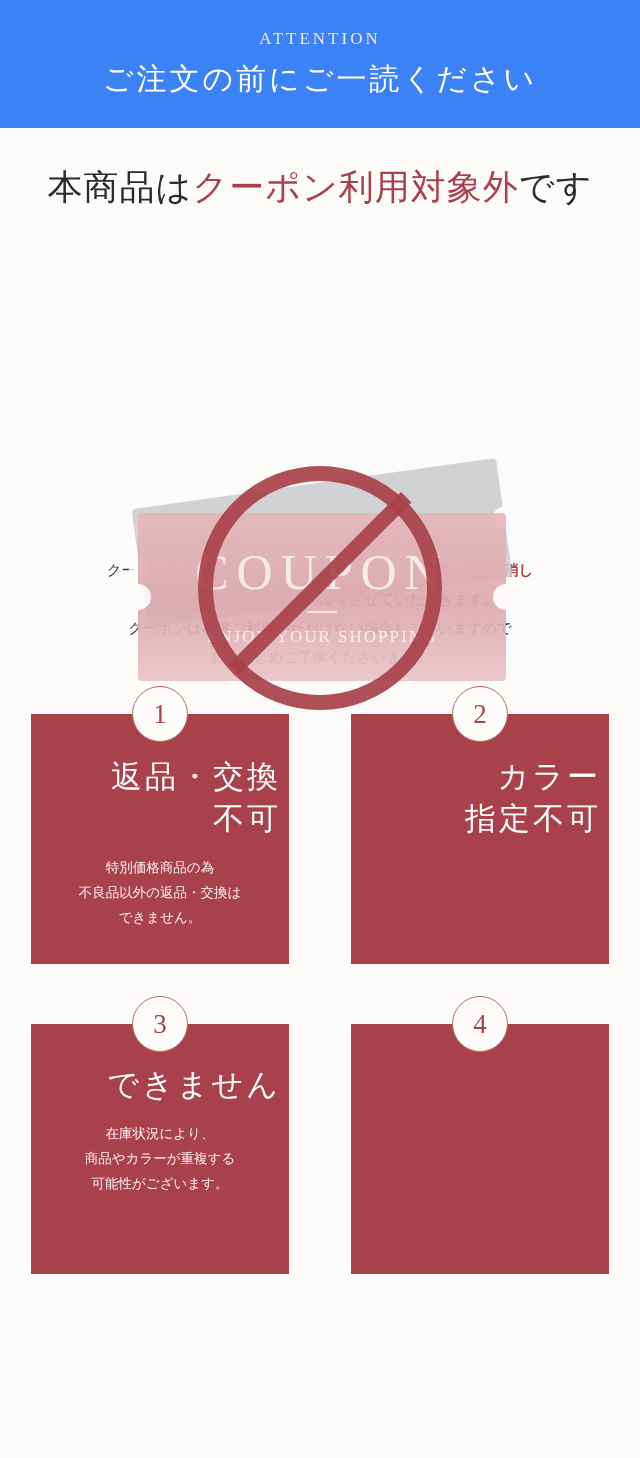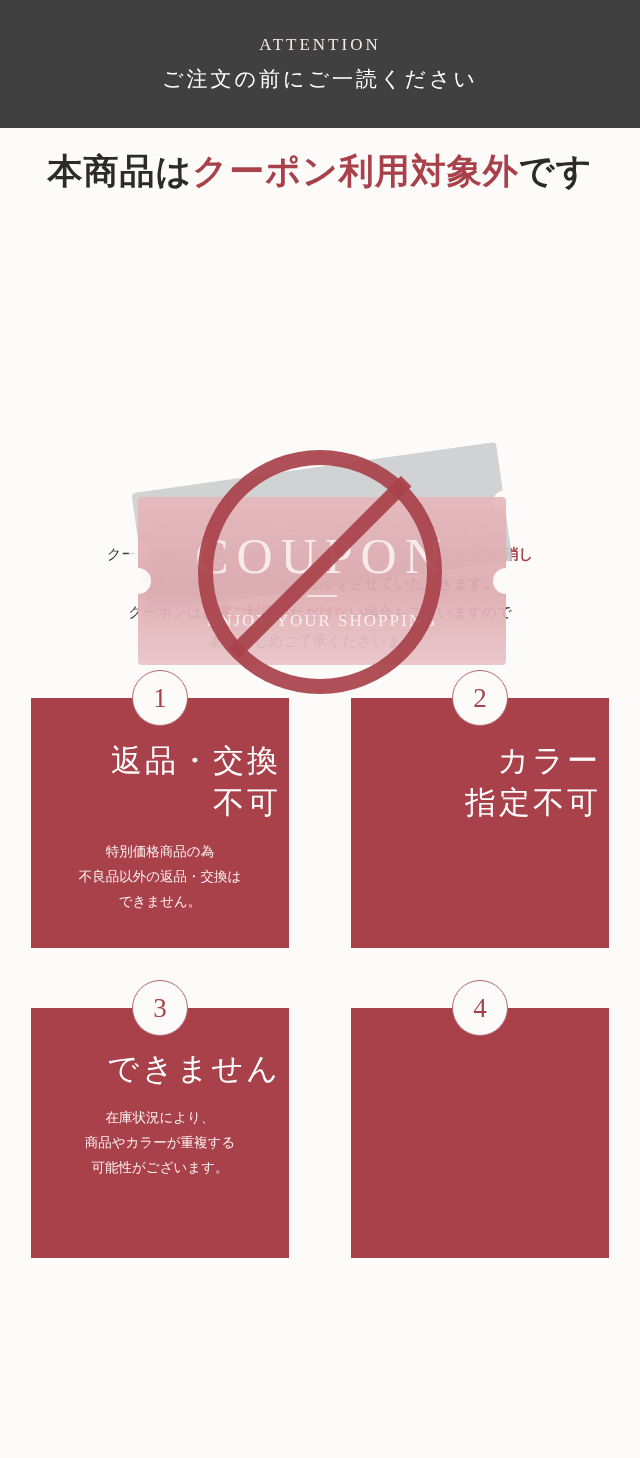--- a/index.html
+++ b/index.html
@@ -12,51 +12,51 @@
     width: 640px;
     height: 1458px;
     overflow: hidden;
     position: relative;
   }
 
   
   .banner {
     width: 640px;
     height: 128px;
-    background: #404040;
+    background: #3b82f6;
     color: #ffffff;
     display: flex;
     flex-direction: column;
     align-items: center;
     justify-content: center;
     gap: 10px;
   }
   .banner-eyebrow {
     font-family: "Liberation Serif", serif;
     font-size: 17px;
     letter-spacing: 3px;
     color: #f6e9e9;
   }
   .banner-title {
     font-family: Liberation Serif, serif;
-    font-size: 21px;
+    font-size: 30px;
     letter-spacing: 3px;
     color: #ffffff;
     font-weight: 400;
   }
 
   
   .headline {
-    margin-top: 20px;
+    margin-top: 36px;
     text-align: center;
     font-family: "Liberation Serif", serif;
     font-size: 35px;
     letter-spacing: 1px;
     color: #2b2b2b;
-    font-weight: 700;
+    font-weight: 400;
     white-space: nowrap;
   }
   .headline .accent { color: #a8414a; }
 
   
   .coupon-wrap {
     position: relative;
     width: 640px;
     height: 300px;
     margin-top: 10px;

